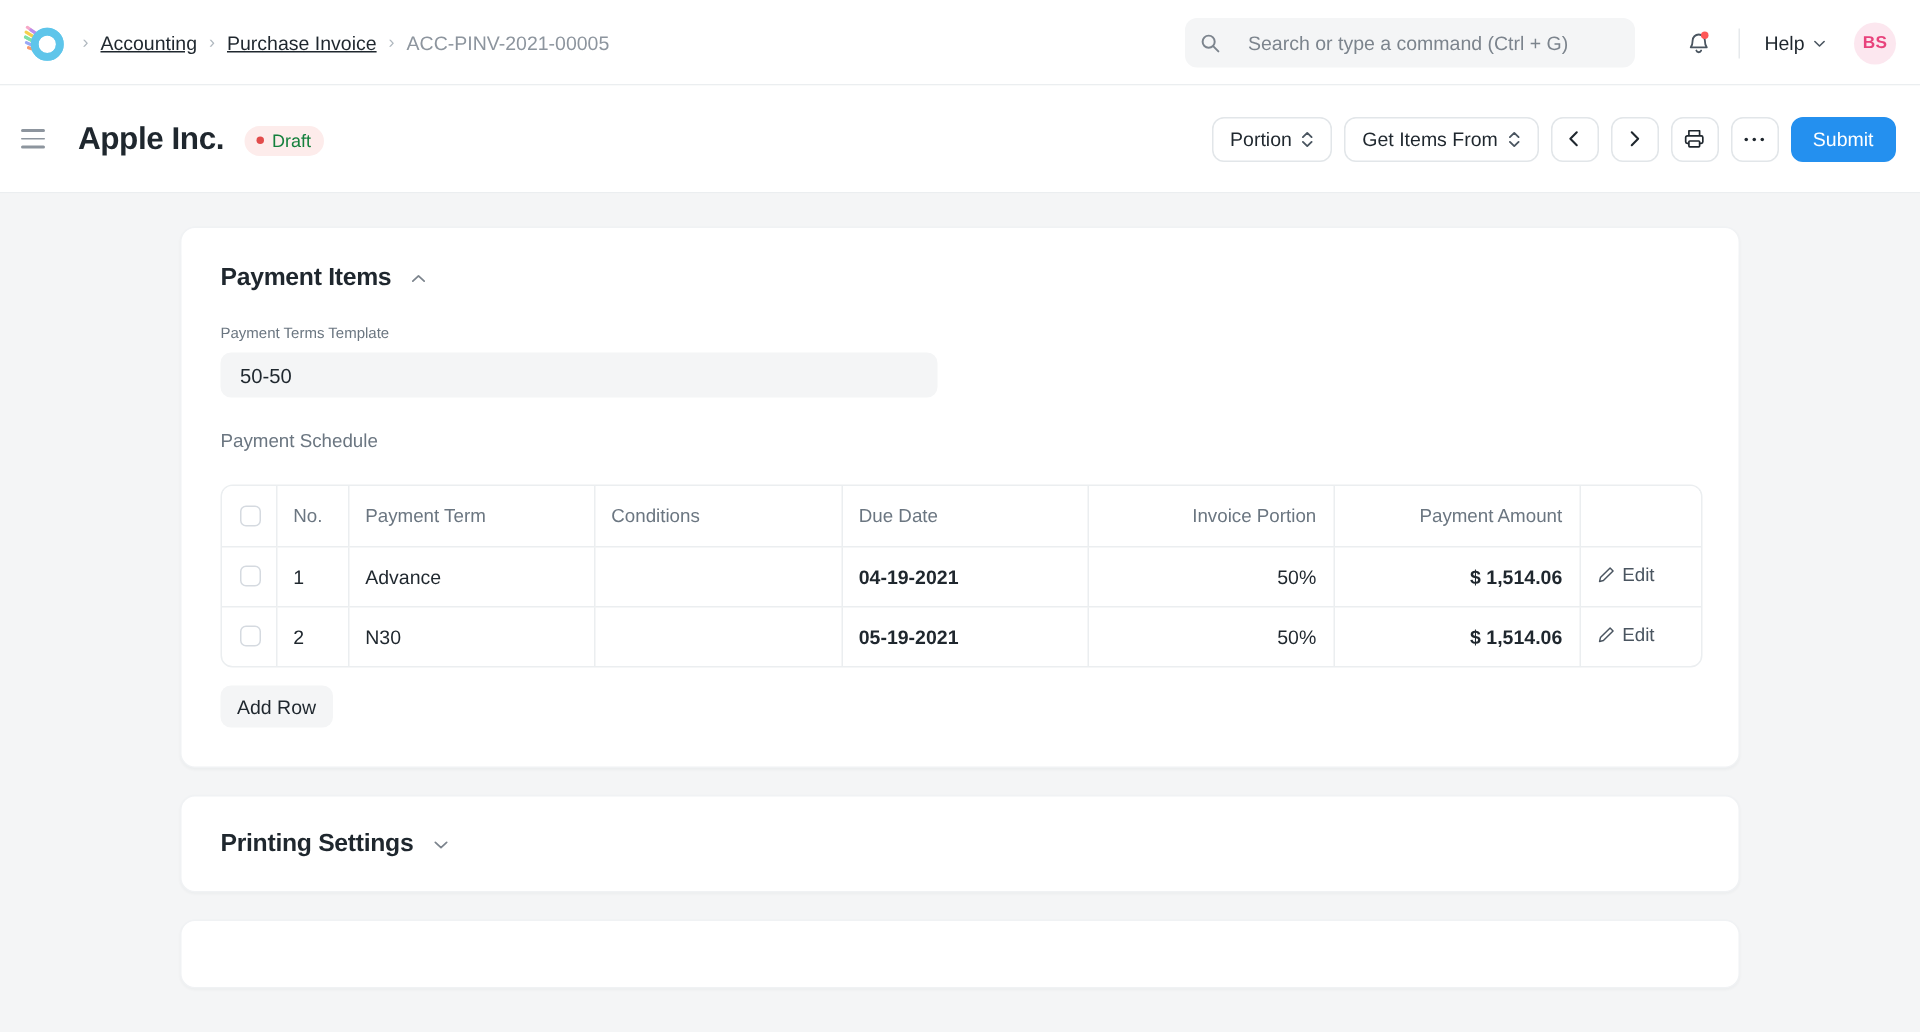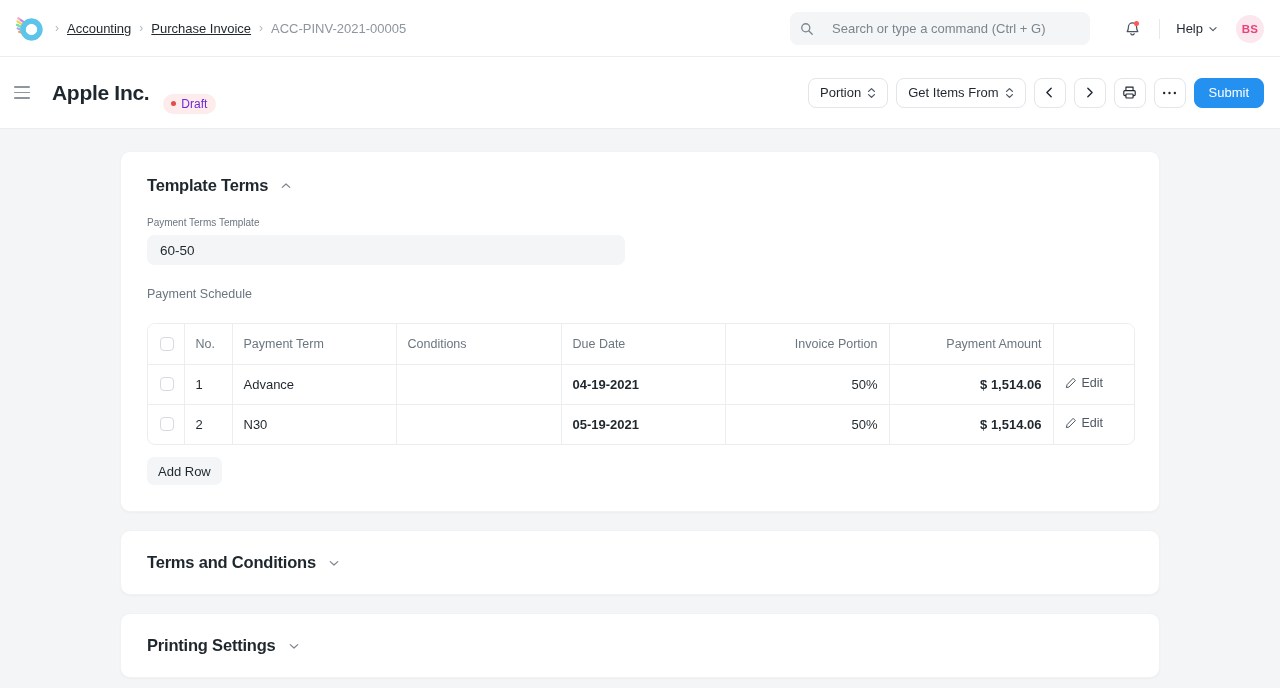--- a/index.html
+++ b/index.html
@@ -154,30 +154,30 @@
 
   .doc-title {
     font-size: 21px;
     font-weight: bold;
     letter-spacing: -0.3px;
     color: #1f272e;
   }
   .status-badge {
     margin-left: 14px;
     background: #fdeceb;
-    color: #6d28d9;
+    color: #15803d;
     border-radius: 10px;
     font-size: 12px;
     padding: 3px 9px 3px 8px;
     display: inline-flex;
     align-items: center;
     gap: 5px;
     font-weight: normal;
     position: relative;
-    top: 11px;
+    top: 1px;
   }
   .status-dot {
     width: 5px; height: 5px; border-radius: 50%;
     background: #e24c4b;
     display: inline-block;
   }
 
   .head-actions {
     position: absolute;
     right: 16px;
@@ -494,30 +494,30 @@
     <button class="btn btn-primary">Submit</button>
   </div>
 </div>
 
 <div class="page-body">
   <div class="layout-main">
 
     <div class="card">
 
       <div class="section-head">
-        <div class="section-title">Template Terms</div>
+        <div class="section-title">Payment Items</div>
         <span class="chev">
           <svg width="12" height="12" viewBox="0 0 14 14" fill="none" stroke="#7c848d" stroke-width="1.4" stroke-linecap="round" stroke-linejoin="round">
             <path d="M2.6 8.6L7 4.6l4.4 4"></path>
           </svg>
         </span>
       </div>
 
       <div class="field-label">Payment Terms Template</div>
-      <div class="field-control">60-50</div>
+      <div class="field-control">50-50</div>
 
       <div class="grid-label">Payment Schedule</div>
 
       <div class="grid">
         <table class="grid-table">
           <thead>
             <tr>
               <th class="c-check">
                 <span class="gcheck"></span>
               </th>
@@ -573,30 +573,20 @@
                 </span>
               </td>
             </tr>
           </tbody>
         </table>
       </div>
 
       <button class="add-row-btn">Add Row</button>
     </div>
 
-    <div class="card collapsed">
-      <div class="section-head">
-        <div class="section-title">Terms and Conditions</div>
-        <span class="chev">
-          <svg width="12" height="12" viewBox="0 0 14 14" fill="none" stroke="#7c848d" stroke-width="1.4" stroke-linecap="round" stroke-linejoin="round">
-            <path d="M2.6 5.4L7 9.4l4.4-4"></path>
-          </svg>
-        </span>
-      </div>
-    </div>
 
     <div class="card collapsed">
       <div class="section-head">
         <div class="section-title">Printing Settings</div>
         <span class="chev">
           <svg width="12" height="12" viewBox="0 0 14 14" fill="none" stroke="#7c848d" stroke-width="1.4" stroke-linecap="round" stroke-linejoin="round">
             <path d="M2.6 5.4L7 9.4l4.4-4"></path>
           </svg>
         </span>
       </div>

